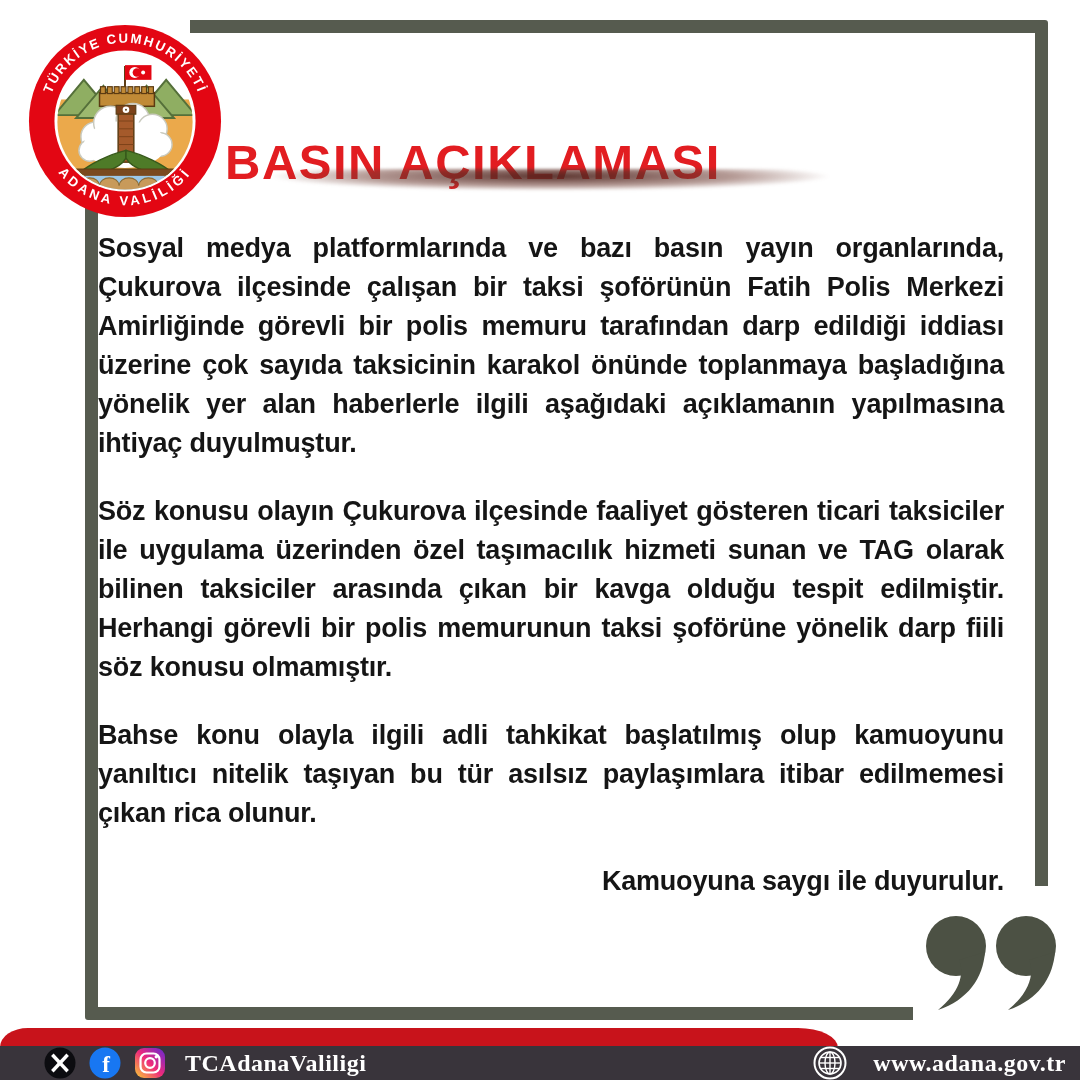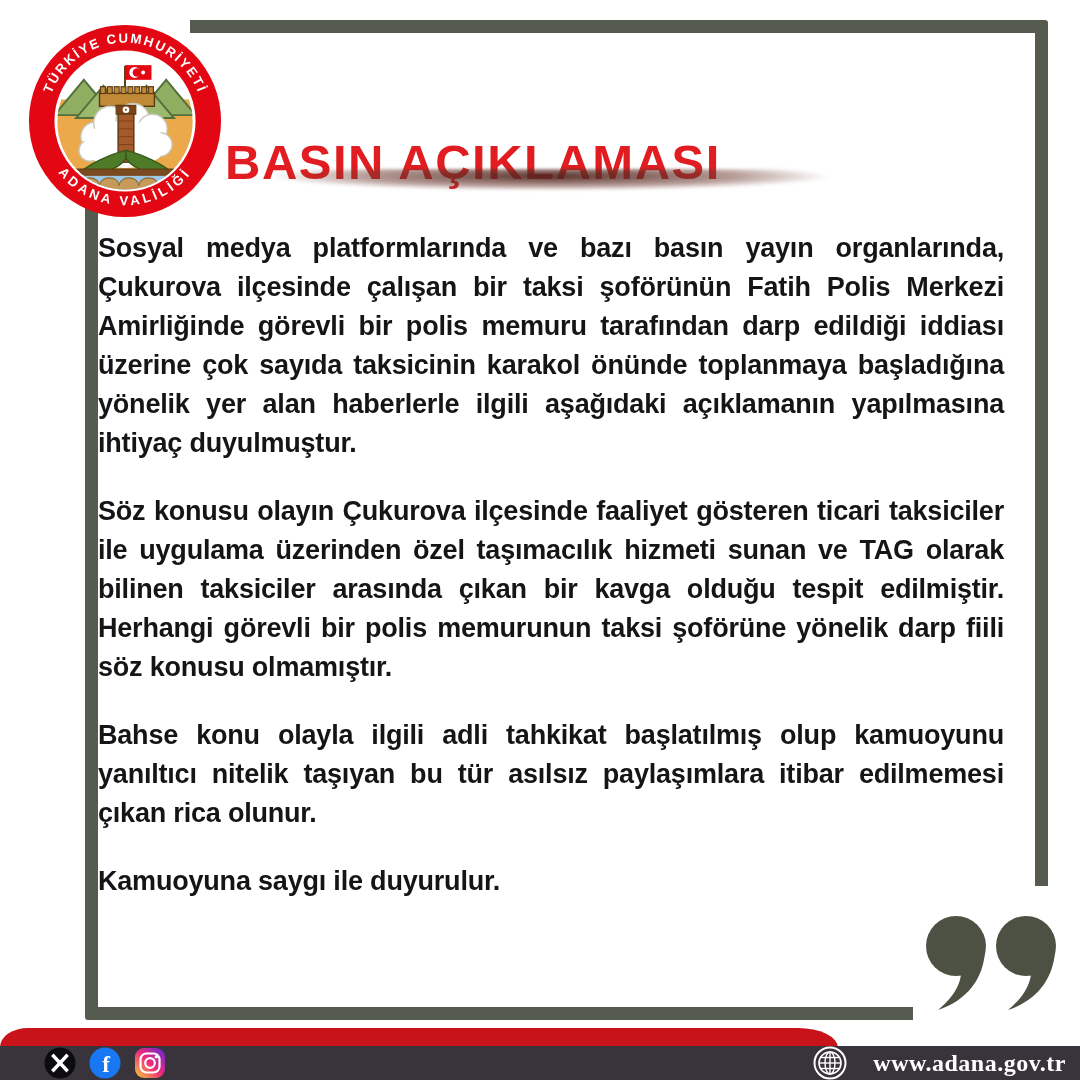--- a/index.html
+++ b/index.html
@@ -34,21 +34,21 @@
     filter:blur(1.5px);
   }
 
   
   .body-text{
     position:absolute;left:98px;top:229px;width:906px;
     color:#151515;font-weight:700;font-size:27px;line-height:39px;
     text-align:justify;letter-spacing:-0.2px;font-stretch:condensed;
   }
   .body-text p{margin:0 0 29px 0;}
-  .body-text p:last-child{text-align:left;}
+  .body-text p:last-child{text-align:right;}
 
   
   .quote{position:absolute;left:926px;top:916px;width:134px;height:96px;}
 
   
   .footer-red{
     position:absolute;left:0;top:1028px;width:838px;height:20px;
     background:#c8131b;
     border-radius:28px 40px 0 0 / 19px 20px 0 0;
   }
@@ -193,20 +193,21 @@
             <stop offset="0" stop-color="#f9ce34"></stop>
             <stop offset="0.5" stop-color="#ee2a7b"></stop>
             <stop offset="1" stop-color="#6228d7"></stop>
           </linearGradient>
         </defs>
         <rect x="1" y="1" width="30" height="30" rx="9" fill="url(#igGrad)"></rect>
         <rect x="6.5" y="6.5" width="19" height="19" rx="6" fill="none" stroke="#ffffff" stroke-width="2.2"></rect>
         <circle cx="16" cy="16" r="4.8" fill="none" stroke="#ffffff" stroke-width="2.2"></circle>
         <circle cx="22.3" cy="9.7" r="1.7" fill="#ffffff"></circle>
       </svg>
+      <span class="handle">TCAdanaValiligi</span>
     </div>
     <div class="site-group">
       <svg class="globe-icon" viewBox="0 0 34 34">
         <circle cx="17" cy="17" r="15.5" fill="none" stroke="#ffffff" stroke-width="2"></circle>
         <circle cx="17" cy="17" r="11" fill="none" stroke="#ffffff" stroke-width="1.6"></circle>
         <ellipse cx="17" cy="17" rx="5" ry="11" fill="none" stroke="#ffffff" stroke-width="1.4"></ellipse>
         <line x1="6" y1="17" x2="28" y2="17" stroke="#ffffff" stroke-width="1.4"></line>
         <line x1="8" y1="11.5" x2="26" y2="11.5" stroke="#ffffff" stroke-width="1.4"></line>
         <line x1="8" y1="22.5" x2="26" y2="22.5" stroke="#ffffff" stroke-width="1.4"></line>
         <line x1="17" y1="6" x2="17" y2="28" stroke="#ffffff" stroke-width="1.4"></line>

